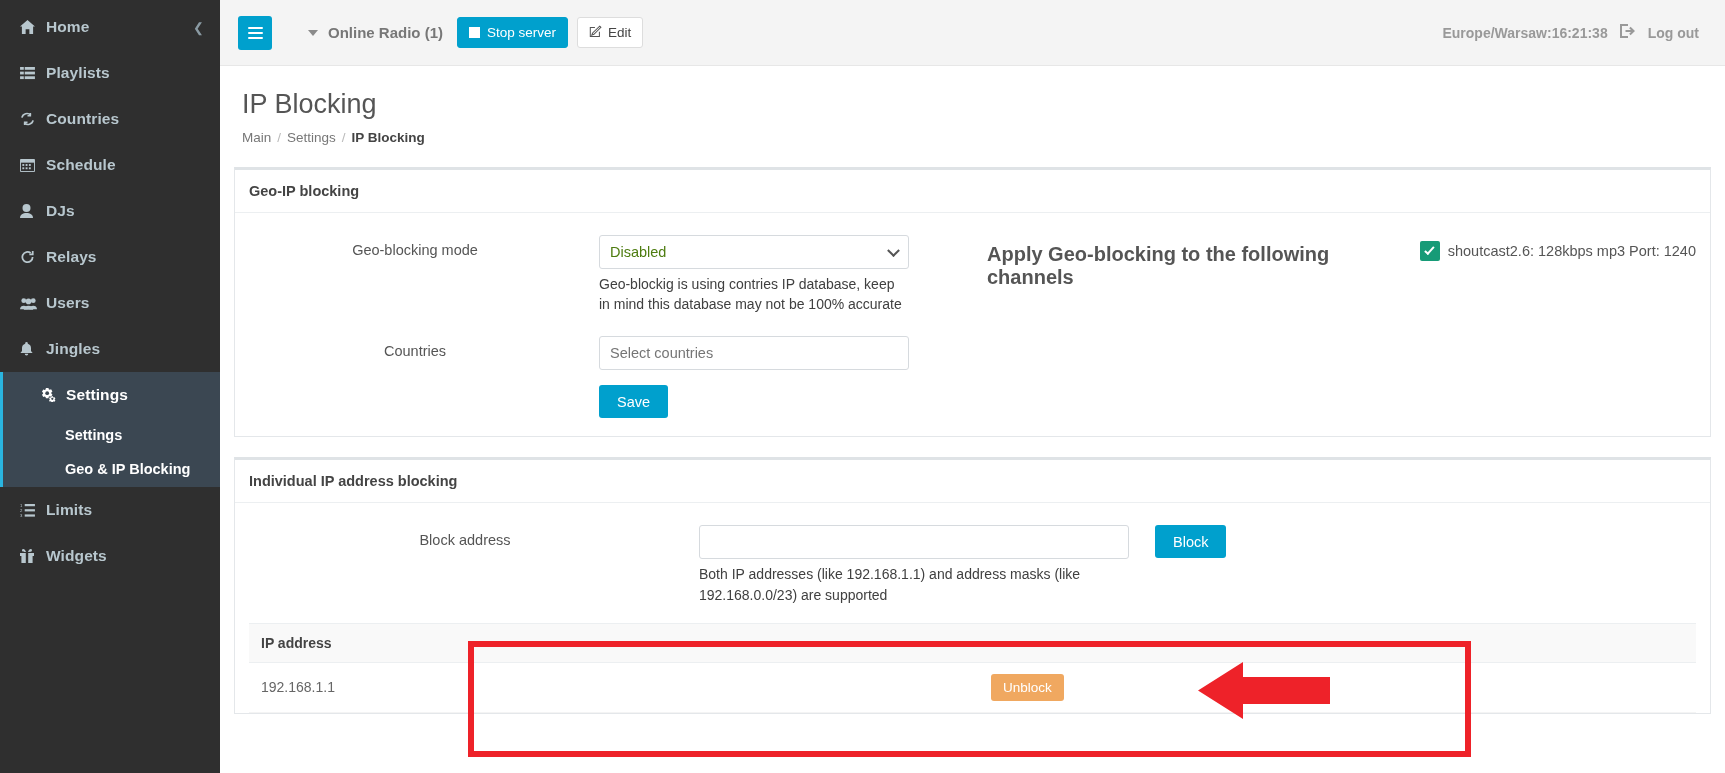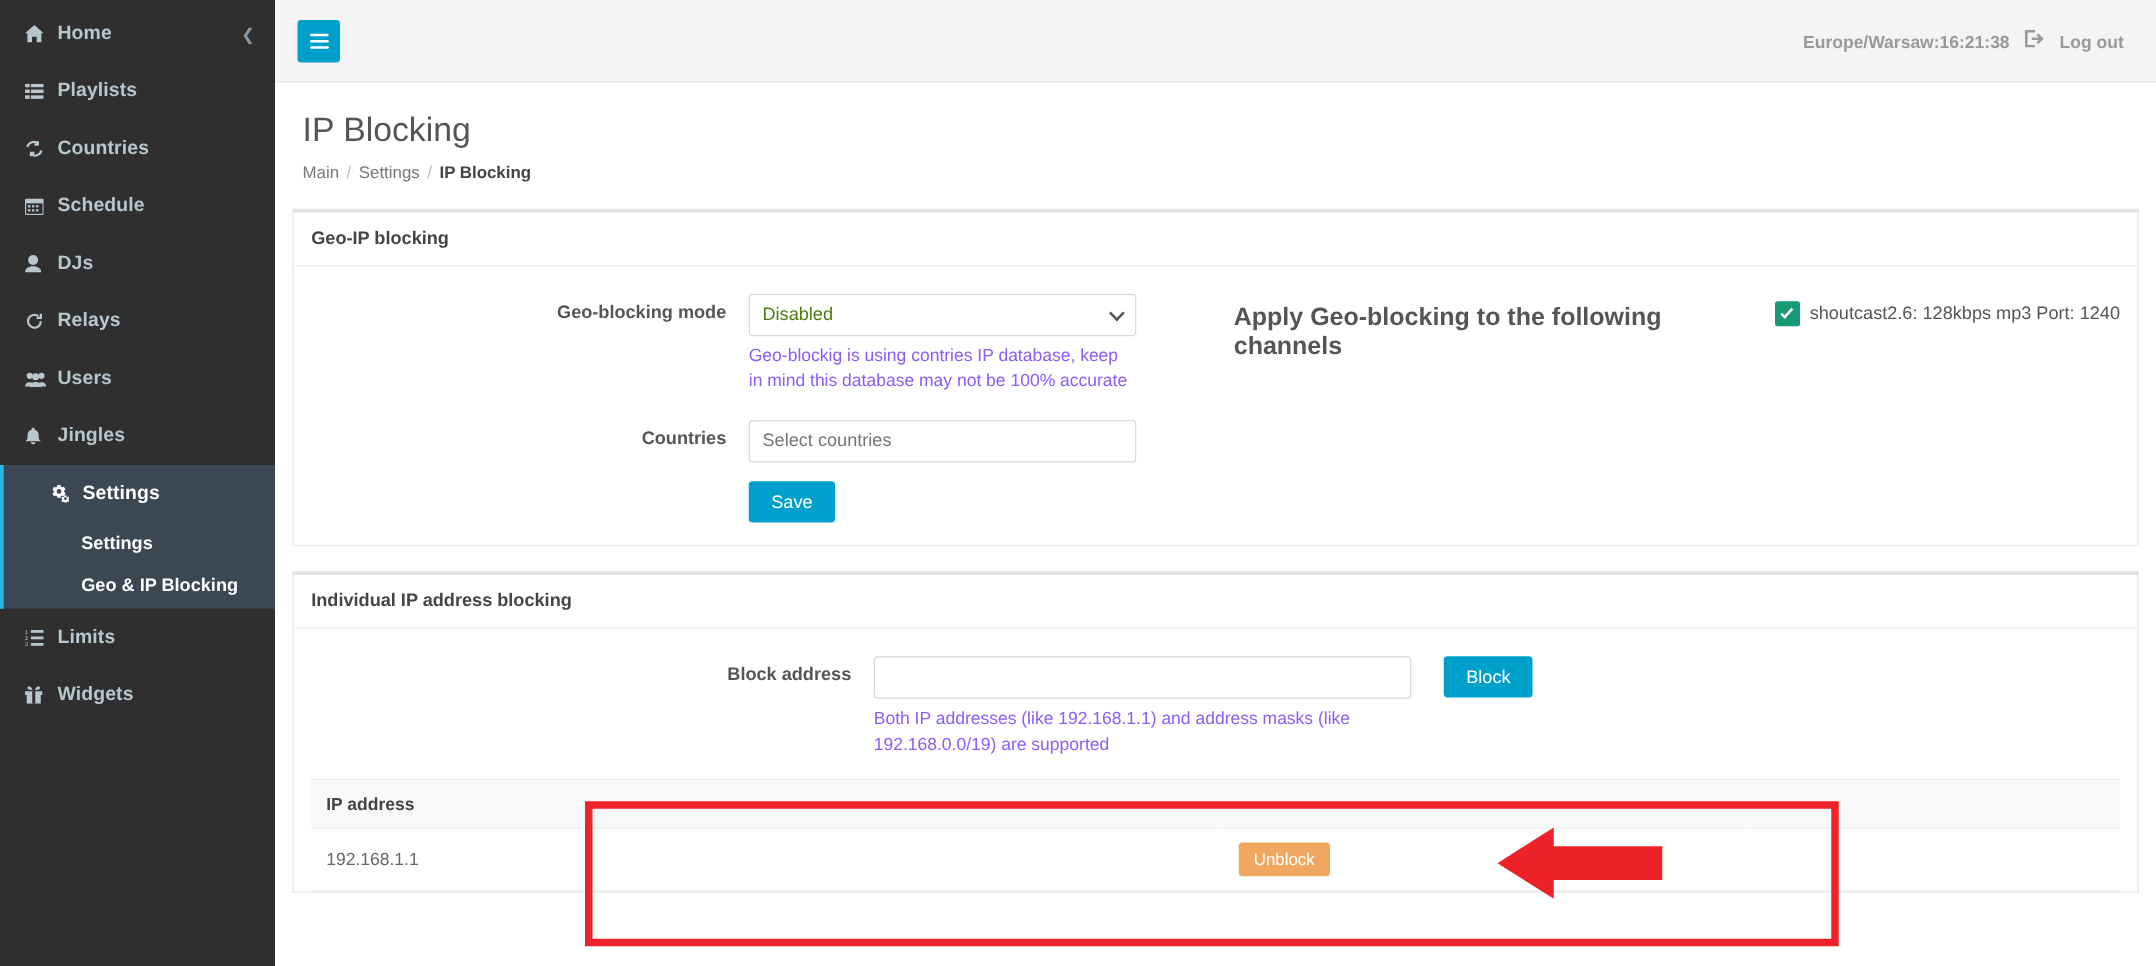--- a/index.html
+++ b/index.html
@@ -141,23 +141,23 @@
   .panel-head {
     padding: 13px 14px;
     border-bottom: 1px solid #eceff1;
     font-size: 14.5px; font-weight: 700; color: #444;
   }
   .panel-body { padding: 22px 14px 18px 14px; }
 
   .form-row { display: flex; align-items: flex-start; }
   .form-label {
     width: 350px; min-width: 350px;
-    text-align: right;
+    text-align: center;
     padding-right: 18px; padding-top: 7px;
-    font-size: 14.5px; font-weight: 700; color: #555;
+    font-size: 14.5px; font-weight: 400; color: #555;
   }
   .form-ctrl { width: 310px; min-width: 310px; }
   .select-box, .text-box {
     width: 100%;
     height: 34px;
     border: 1px solid #d6dade;
     border-radius: 3px;
     background: #fff;
     font-size: 14.5px;
     color: #888;
@@ -167,21 +167,21 @@
   }
   .select-box { position: relative; padding-right: 26px; color: #4d7c0f; }
   .select-box .chev {
     position: absolute; right: 10px; top: 50%;
     transform: translateY(-50%);
     width: 9px; height: 9px;
     border-right: 2px solid #555; border-bottom: 2px solid #555;
     transform: translateY(-65%) rotate(45deg);
   }
   .help-text {
-    font-size: 14px; color: #8b5cf6;
+    font-size: 14px; color: #404040;
     margin-top: 5px; line-height: 1.45;
     max-width: 330px;
   }
   .btn-save {
     background: #00a0cd; color: #fff; border: none;
     border-radius: 3px;
     height: 33px; padding: 0 18px;
     font-size: 14.5px; cursor: pointer;
     font-family: "Liberation Sans", sans-serif;
   }
@@ -405,20 +405,37 @@
 
     <div class="topbar">
       <div class="hamburger">
         <span class="bars">
             <i></i>
             <i></i>
             <i></i>
           </span>
       </div>
 
+      <div class="station-wrap">
+        <span class="caret-down"></span>
+        <span class="station-name">Online Radio (1)</span>
+        <button class="btn-stop">
+          <span class="sq"></span>
+          <span>Stop server</span>
+        </button>
+        <button class="btn-edit">
+          <span>
+            <svg width="13" height="13" viewBox="0 0 14 14" fill="none" stroke="#555" stroke-width="1.1">
+                <path d="M11.5 1.2 12.8 2.5 5.3 10 3 10.9 3.9 8.6z"></path>
+                <path d="M11.2 7.4v5.1H1.4V2.7h5"></path>
+              </svg>
+          </span>
+          <span>Edit</span>
+        </button>
+      </div>
 
       <div class="topbar-right">
         <span>Europe/Warsaw:16:21:38</span>
         <span>
           <svg width="16" height="14" viewBox="0 0 16 14" fill="#999">
               <path d="M0 0h8v2H2v10h6v2H0z"></path>
               <path d="M10.6 2.8 9.2 4.2 11 6H5.5v2H11l-1.8 1.8 1.4 1.4L15 7z"></path>
             </svg>
         </span>
         <span class="logout-link">Log out</span>
@@ -477,21 +494,21 @@
       </div>
 
       <div class="panel">
         <div class="panel-head">Individual IP address blocking</div>
         <div class="panel-body" style="padding-bottom:0;">
 
           <div class="form-row">
             <div class="form-label" style="width:450px;min-width:450px;">Block address</div>
             <div style="width:430px;min-width:430px;">
               <input class="text-box" type="text" placeholder="" style="">
-              <div class="help-text" style="max-width:430px;">Both IP addresses (like 192.168.1.1) and address masks (like 192.168.0.0/19) are supported</div>
+              <div class="help-text" style="max-width:430px;">Both IP addresses (like 192.168.1.1) and address masks (like 192.168.0.0/23) are supported</div>
             </div>
             <div style="margin-left:26px;">
               <button class="btn-block">Block</button>
             </div>
           </div>
 
           <table class="ip-table">
             <thead>
               <tr>
                 <th style="width:730px;margin-top:20px;">IP address</th>

